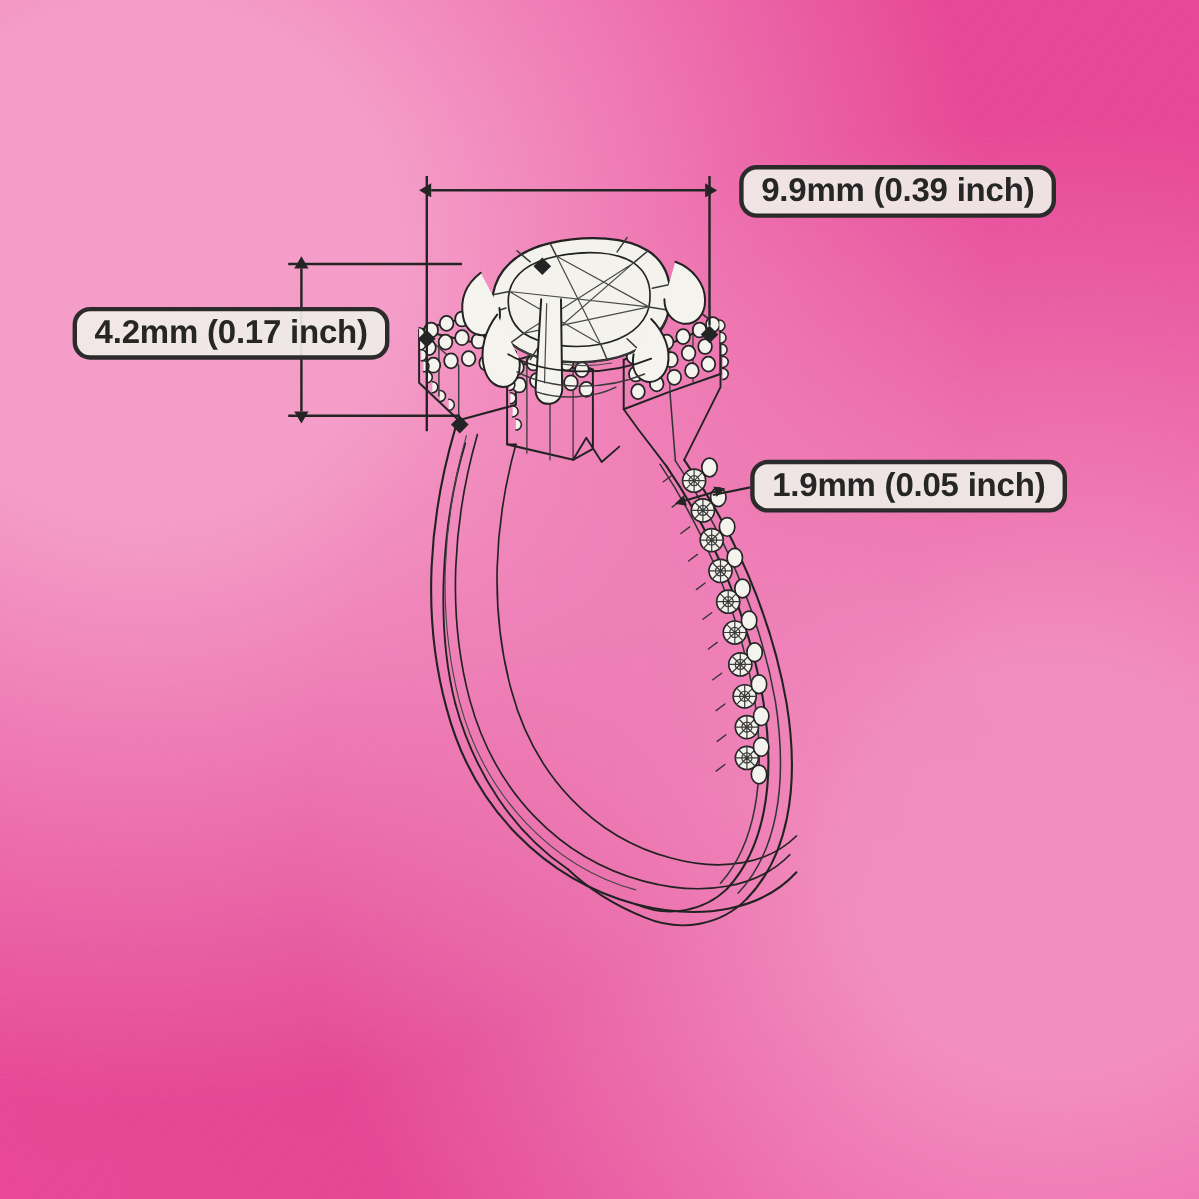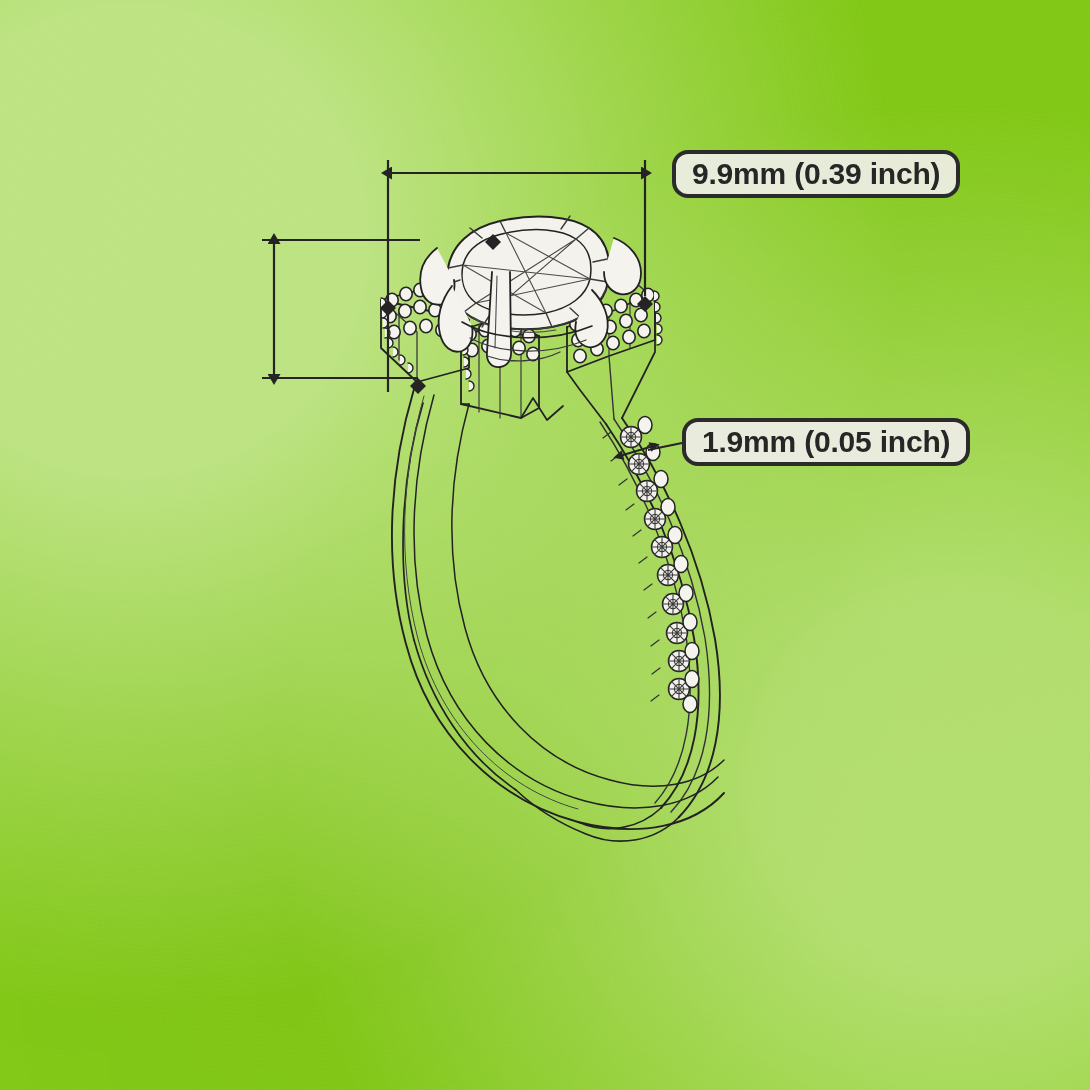--- a/index.html
+++ b/index.html
@@ -6,21 +6,21 @@
   html, body {
     margin: 0;
     padding: 0;
     background: #efeee8;
   }
   #stage {
     position: relative;
     width: 1090px;
     height: 1090px;
     overflow: hidden;
-    background-color: #84cc16;
+    background-color: #ec4899;
     font-family: "Liberation Sans", sans-serif;
   }
   
   #paper-grain {
     position: absolute;
     inset: 0;
     pointer-events: none;
     opacity: 0.55;
     background-image:
       radial-gradient(circle at 12% 22%, rgba(255,255,255,0.85) 0 18%, rgba(0,0,0,0) 60%),
@@ -324,18 +324,21 @@
         <path d="M388,300 l8,8 l-8,8 l-8,-8 z"></path>
         <path d="M418,378 l8,8 l-8,8 l-8,-8 z"></path>
       </g>
     </g>
   </svg>
 
   <div class="callout" id="callout-width">
     <span>9.9mm (0.39 inch)</span>
   </div>
 
+  <div class="callout" id="callout-height">
+    <span>4.2mm (0.17 inch)</span>
+  </div>
 
   <div class="callout" id="callout-band">
     <span>1.9mm (0.05 inch)</span>
   </div>
 
 </div>
 
 </body></html>

